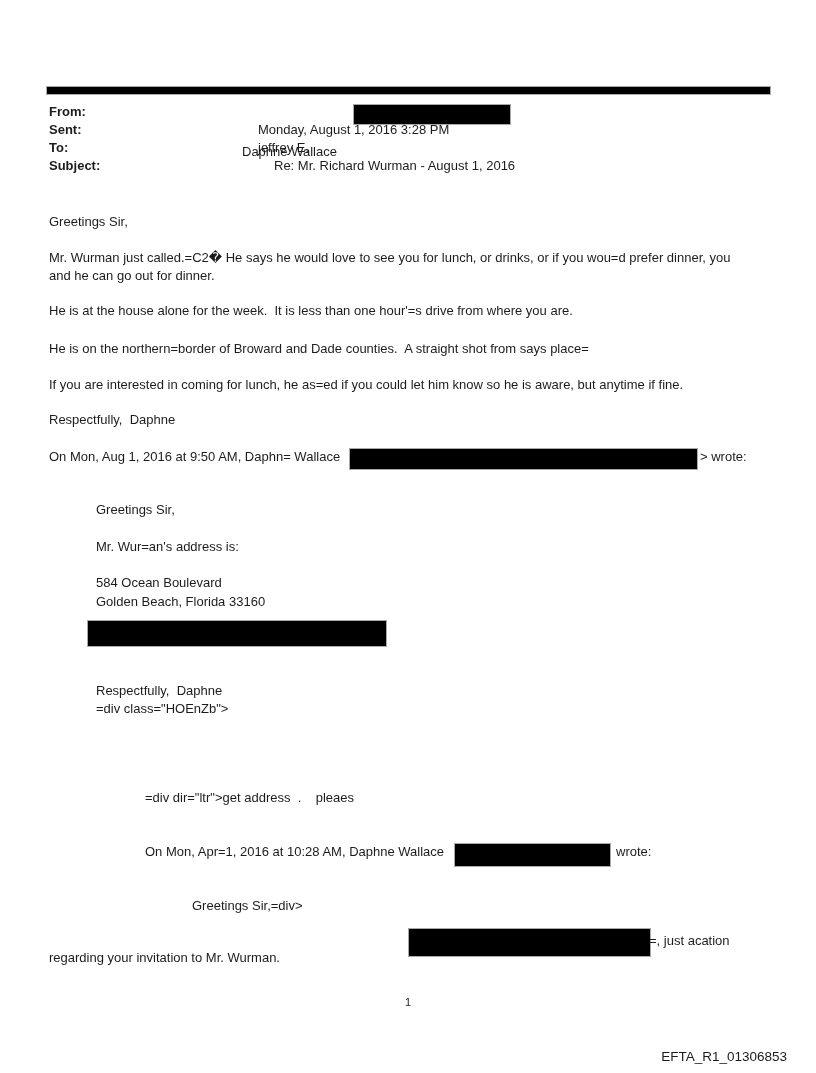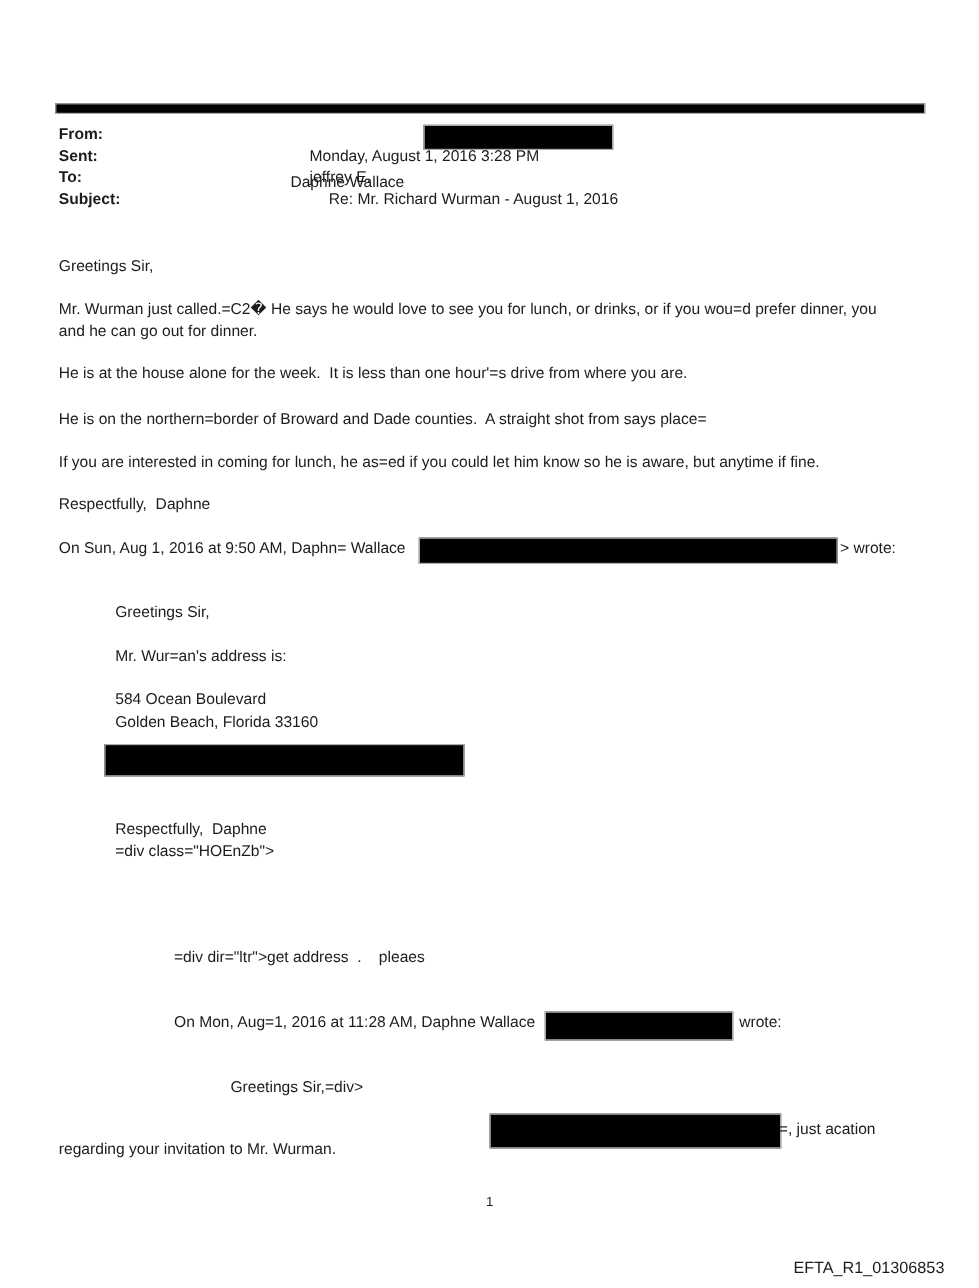--- a/index.html
+++ b/index.html
@@ -89,34 +89,34 @@
   <div class="ln" id="subject-value">Re: Mr. Richard Wurman - August 1, 2016</div>
 
   <div class="ln" id="m1-greeting">Greetings Sir,</div>
   <div class="ln" id="m1-p1l1">Mr. Wurman just called.=C2� He says he would love to see you for lunch, or drinks, or if you wou=d prefer dinner, you</div>
   <div class="ln" id="m1-p1l2">and he can go out for dinner.</div>
   <div class="ln" id="m1-p2">He is at the house alone for the week.  It is less than one hour'=s drive from where you are.</div>
   <div class="ln" id="m1-p3">He is on the northern=border of Broward and Dade counties.  A straight shot from says place=</div>
   <div class="ln" id="m1-p4">If you are interested in coming for lunch, he as=ed if you could let him know so he is aware, but anytime if fine.</div>
   <div class="ln" id="m1-signoff">Respectfully,  Daphne</div>
 
-  <div class="ln" id="q1-hdr-pre">On Sun, Aug 1, 2016 at 9:50 AM, Daphn= Wallace</div>
+  <div class="ln" id="q1-hdr-pre">On Mon, Aug 1, 2016 at 9:50 AM, Daphn= Wallace</div>
   <div class="redact" id="q1-hdr-redact"></div>
   <div class="ln" id="q1-hdr-post">&gt; wrote:</div>
   <div class="ln" id="q1-greeting">Greetings Sir,</div>
   <div class="ln" id="q1-addrintro">Mr. Wur=an's address is:</div>
   <div class="ln" id="q1-addr1">584 Ocean Boulevard</div>
   <div class="ln" id="q1-addr2">Golden Beach, Florida 33160</div>
   <div class="redact" id="q1-redact"></div>
   <div class="ln" id="q1-signoff">Respectfully,  Daphne</div>
   <div class="ln" id="q1-artifact">=div class="HOEnZb"&gt;</div>
 
   <div class="ln" id="q2-body">=div dir="ltr"&gt;get address  .    pleaes</div>
 
-  <div class="ln" id="q3-hdr-pre">On Mon, Aug=1, 2016 at 11:28 AM, Daphne Wallace</div>
+  <div class="ln" id="q3-hdr-pre">On Mon, Apr=1, 2016 at 10:28 AM, Daphne Wallace</div>
   <div class="redact" id="q3-hdr-redact"></div>
   <div class="ln" id="q3-hdr-post">wrote:</div>
   <div class="ln" id="q3-greeting">Greetings Sir,=div&gt;</div>
   <div class="redact" id="q3-jen-redact"></div>
   <div class="ln" id="q3-jen-post">=, just acation</div>
   <div class="ln" id="q3-jen-l2">regarding your invitation to Mr. Wurman.</div>
 
   <div class="ln" id="page-number">1</div>
   <div class="ln" id="bates-number">EFTA_R1_01306853</div>
 

